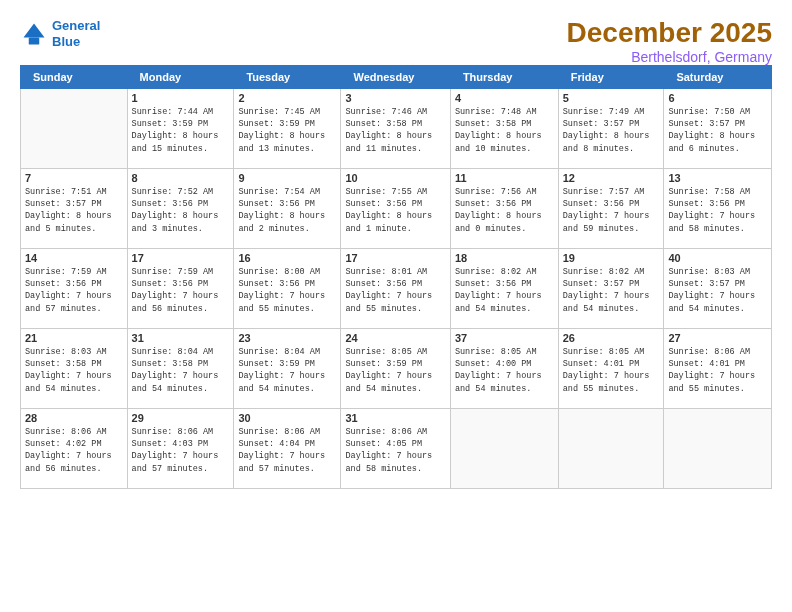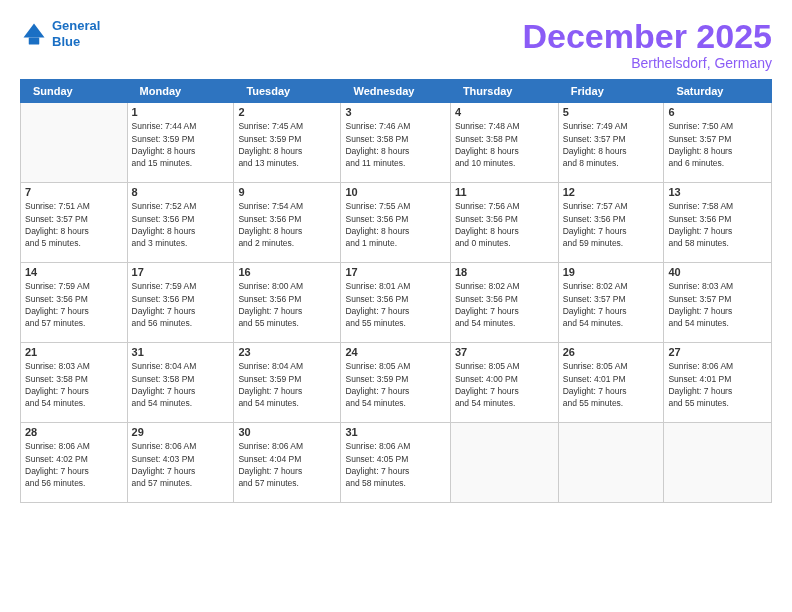--- a/index.html
+++ b/index.html
@@ -13,21 +13,20 @@
     .page {
       width: 792px;
       height: 612px;
       padding: 18px 20px 10px 20px;
       background: #fff;
     }
     .header-row {
       display: flex;
       justify-content: space-between;
       align-items: flex-start;
-      margin-bottom: 8px;
     }
     .logo {
       display: flex;
       align-items: center;
       gap: 4px;
     }
     .logo-text {
       font-size: 13px;
       font-weight: bold;
       color: #333;
@@ -35,23 +34,23 @@
     }
     .logo-blue { color: #1a6fc4; }
     .logo-icon {
       width: 28px;
       height: 28px;
     }
     .title-block {
       text-align: right;
     }
     .main-title {
-      font-size: 34px;
-      font-weight: bold;
-      color: #8b5cf6;
+      font-size: 28px;
+      font-weight: bold;
+      color: #a16207;
       line-height: 1.1;
     }
     .sub-title {
       font-size: 14px;
       color: #8b5cf6;
     }
     .calendar {
       width: 100%;
       border-collapse: collapse;
       font-size: 9.5px;
@@ -80,20 +79,21 @@
     .day-num {
       font-size: 11px;
       font-weight: bold;
       margin-bottom: 2px;
       display: block;
     }
     .day-info {
       font-size: 8.5px;
       line-height: 1.45;
       color: #333;
+      font-family: Liberation Mono, monospace;
     }
   </style>
 </head>
 <body>
 
 <div class="page">
   <div class="header-row">
     <div class="logo">
       <svg class="logo-icon" viewBox="0 0 32 32">
         <polygon points="16,4 28,20 4,20" fill="#1a6fc4"></polygon>

